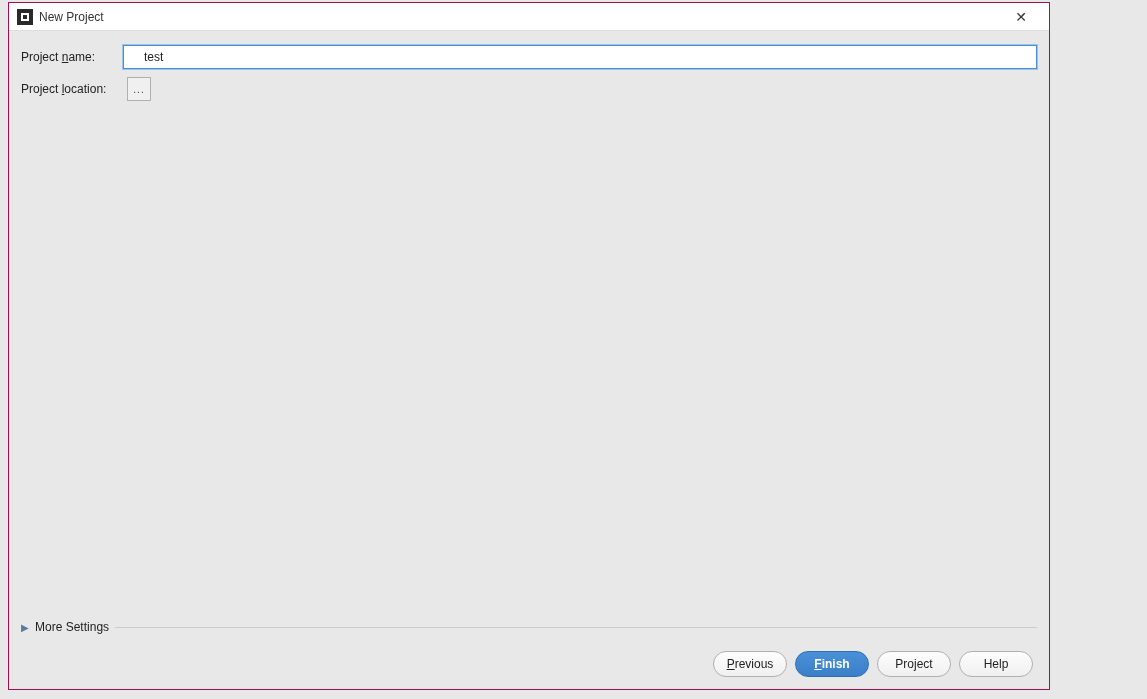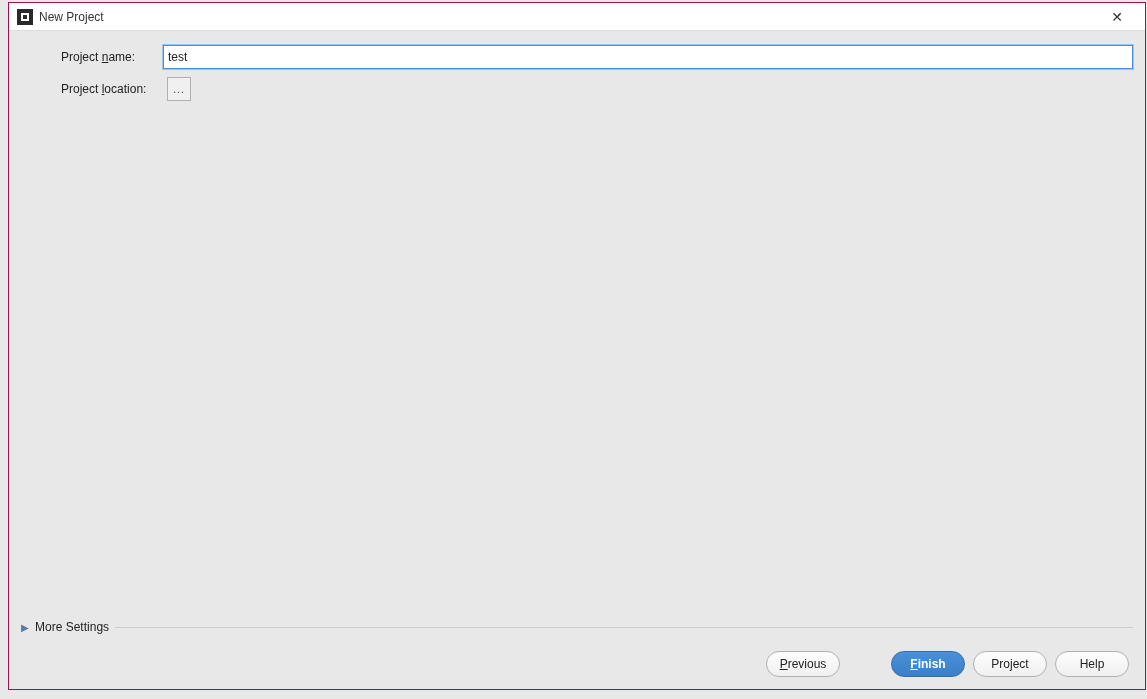--- a/index.html
+++ b/index.html
@@ -13,21 +13,21 @@
       background: #e8e8e8;
       width: 1147px;
       height: 699px;
       overflow: hidden;
       position: relative;
     }
     .dialog {
       position: absolute;
       left: 8px;
       top: 2px;
-      width: 1138px;
+      width: 1042px;
       height: 688px;
       background: #e8e8e8;
       border: 1px solid #a01050;
       display: flex;
       flex-direction: column;
     }
     .titlebar {
       height: 28px;
       background: #ffffff;
       display: flex;
@@ -66,35 +66,34 @@
     .content {
       flex: 1;
       padding: 14px 12px 8px 12px;
       display: flex;
       flex-direction: column;
     }
     .form-row {
       display: flex;
       align-items: center;
       margin-bottom: 8px;
-      margin-left: 40px;
     }
     .form-label {
       width: 102px;
       color: #222;
       font-size: 12px;
     }
     .form-label .mnemonic {
       text-decoration: underline;
     }
     .form-input {
       flex: 1;
       height: 24px;
       border: 1px solid #b8b8b8;
-      padding: 0 4px;
+      padding: 0 20px;
       font-size: 12px;
       font-family: inherit;
       background: #fff;
       color: #222;
     }
     .form-input.focused {
       border: 1px solid #4a90d9;
       box-shadow: 0 0 0 1px #9ac3ea;
     }
     .browse-btn {
@@ -154,21 +153,20 @@
       padding: 0 12px;
     }
     .btn .mnemonic {
       text-decoration: underline;
     }
     .btn.primary {
       background: linear-gradient(#4a90d9, #3a7fc8);
       border-color: #2f6fb0;
       color: #fff;
       font-weight: bold;
-      margin-left: 43px;
     }
   </style>
 </head>
 <body>
 
 <div class="dialog">
   <div class="titlebar">
     <div class="app-icon">
       <svg viewBox="0 0 10 10">
           <rect x="1" y="1" width="8" height="8" fill="#fff"></rect>

